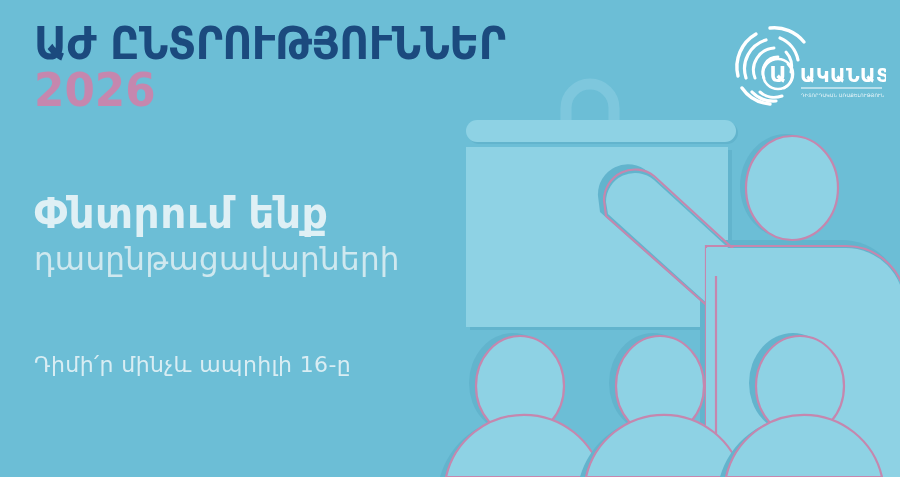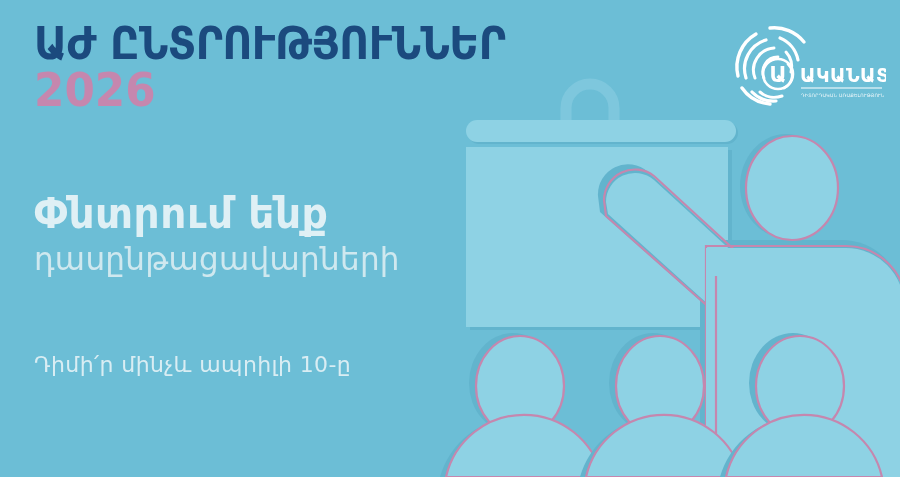--- a/index.html
+++ b/index.html
@@ -194,21 +194,21 @@
   <div id="textblock">
 
     <div class="headline">ԱԺ ԸՆՏՐՈՒԹՅՈՒՆՆԵՐ</div>
 
     <div class="year">2026</div>
 
     <div class="lead">Փնտրում ենք</div>
 
     <div class="sub">դասընթացավարների</div>
 
-    <div class="cta">Դիմի՛ր մինչև ապրիլի 10-ը</div>
+    <div class="cta">Դիմի՛ր մինչև ապրիլի 16-ը</div>
   </div>
 
   <svg id="logo" viewBox="0 0 160 96" width="160" height="96" xmlns="http://www.w3.org/2000/svg">
 
     <g fill="none" stroke="#ffffff" stroke-linecap="round">
 
       <path d="M12 60 A38 38 0 0 1 30 18" stroke-width="3.4"></path>
       <path d="M44 12 A38 38 0 0 1 78 26" stroke-width="3.4"></path>
       <path d="M16 72 A38 38 0 0 0 44 88" stroke-width="3.4"></path>
 

